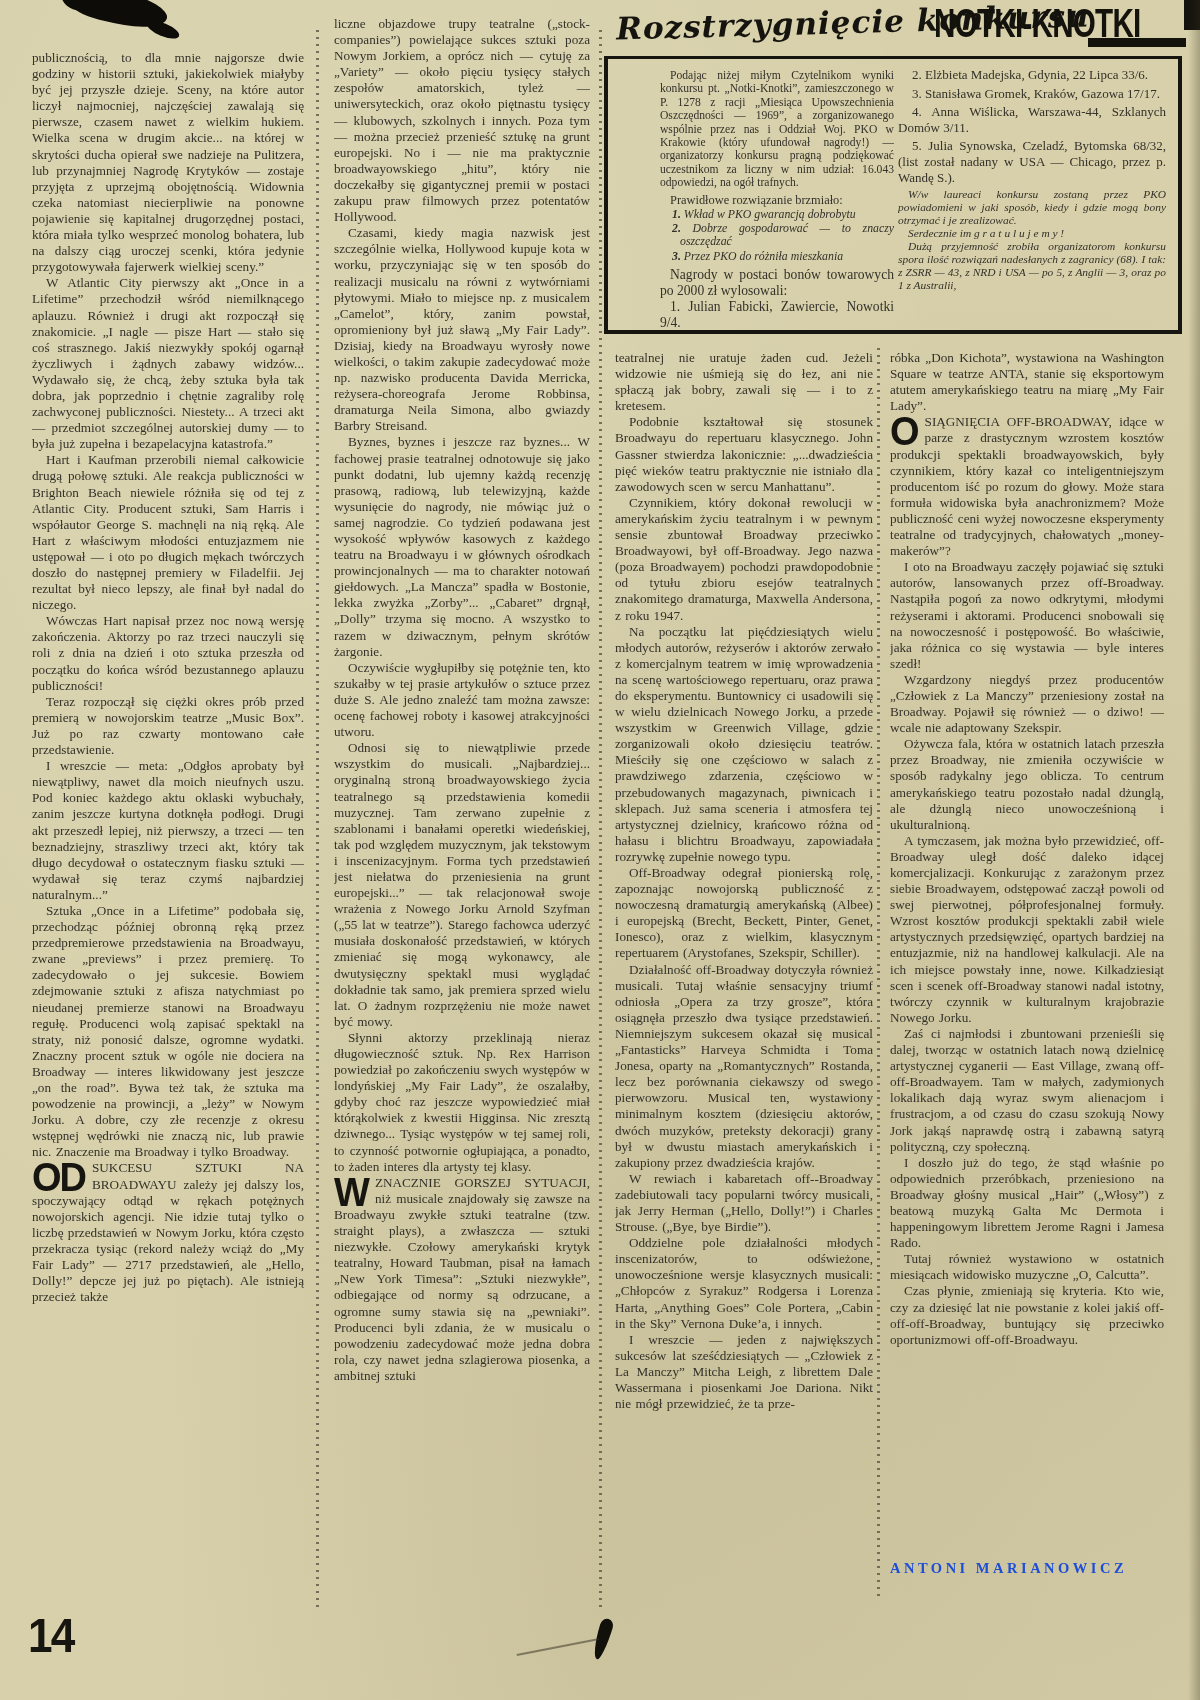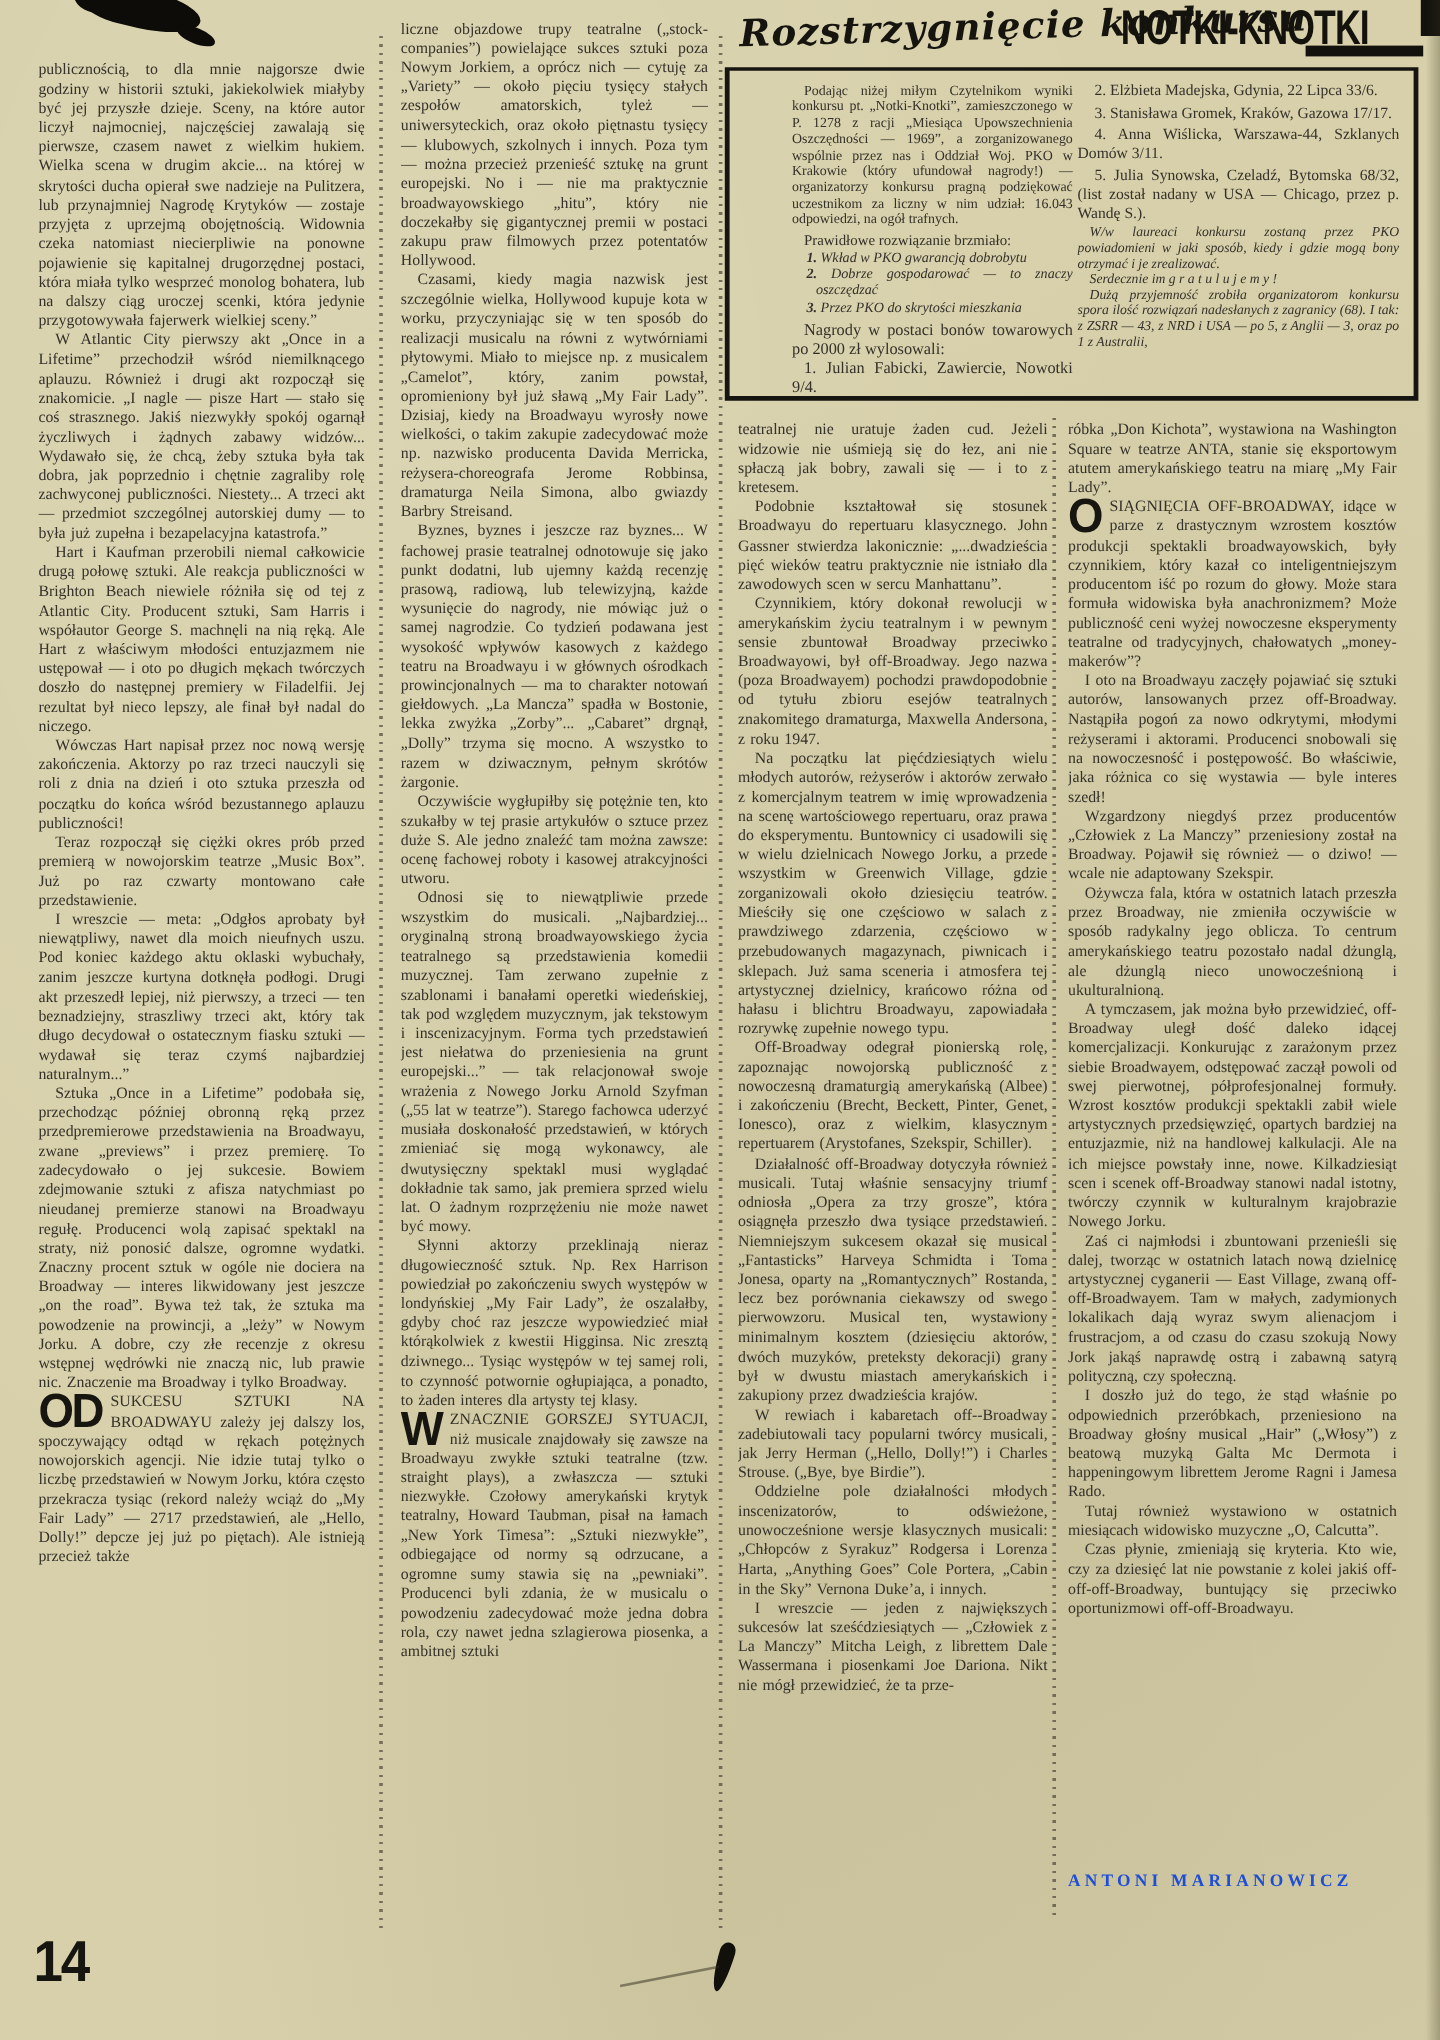--- a/index.html
+++ b/index.html
@@ -127,21 +127,21 @@
       <p>Oczywiście wygłupiłby się potężnie ten, kto szukałby w tej prasie artykułów o sztuce przez duże S. Ale jedno znaleźć tam można zawsze: ocenę fachowej roboty i kasowej atrakcyjności utworu.</p>
       <p>Odnosi się to niewątpliwie przede wszystkim do musicali. „Najbardziej... oryginalną stroną broadwayowskiego życia teatralnego są przedstawienia komedii muzycznej. Tam zerwano zupełnie z szablonami i banałami operetki wiedeńskiej, tak pod względem muzycznym, jak tekstowym i inscenizacyjnym. Forma tych przedstawień jest niełatwa do przeniesienia na grunt europejski...” — tak relacjonował swoje wrażenia z Nowego Jorku Arnold Szyfman („55 lat w teatrze”). Starego fachowca uderzyć musiała doskonałość przedstawień, w których zmieniać się mogą wykonawcy, ale dwutysięczny spektakl musi wyglądać dokładnie tak samo, jak premiera sprzed wielu lat. O żadnym rozprzężeniu nie może nawet być mowy.</p>
       <p>Słynni aktorzy przeklinają nieraz długowieczność sztuk. Np. Rex Harrison powiedział po zakończeniu swych występów w londyńskiej „My Fair Lady”, że oszalałby, gdyby choć raz jeszcze wypowiedzieć miał którąkolwiek z kwestii Higginsa. Nic zresztą dziwnego... Tysiąc występów w tej samej roli, to czynność potwornie ogłupiająca, a ponadto, to żaden interes dla artysty tej klasy.</p>
       <p class="noindent"><span class="dropcap">W</span>ZNACZNIE GORSZEJ SYTUACJI, niż musicale znajdowały się zawsze na Broadwayu zwykłe sztuki teatralne (tzw. straight plays), a zwłaszcza — sztuki niezwykłe. Czołowy amerykański krytyk teatralny, Howard Taubman, pisał na łamach „New York Timesa”: „Sztuki niezwykłe”, odbiegające od normy są odrzucane, a ogromne sumy stawia się na „pewniaki”. Producenci byli zdania, że w musicalu o powodzeniu zadecydować może jedna dobra rola, czy nawet jedna szlagierowa piosenka, a ambitnej sztuki</p>
     </div>
   <div class="col col3">
       <p class="noindent">teatralnej nie uratuje żaden cud. Jeżeli widzowie nie uśmieją się do łez, ani nie spłaczą jak bobry, zawali się — i to z kretesem.</p>
       <p>Podobnie kształtował się stosunek Broadwayu do repertuaru klasycznego. John Gassner stwierdza lakonicznie: „...dwadzieścia pięć wieków teatru praktycznie nie istniało dla zawodowych scen w sercu Manhattanu”.</p>
       <p>Czynnikiem, który dokonał rewolucji w amerykańskim życiu teatralnym i w pewnym sensie zbuntował Broadway przeciwko Broadwayowi, był off-Broadway. Jego nazwa (poza Broadwayem) pochodzi prawdopodobnie od tytułu zbioru esejów teatralnych znakomitego dramaturga, Maxwella Andersona, z roku 1947.</p>
       <p>Na początku lat pięćdziesiątych wielu młodych autorów, reżyserów i aktorów zerwało z komercjalnym teatrem w imię wprowadzenia na scenę wartościowego repertuaru, oraz prawa do eksperymentu. Buntownicy ci usadowili się w wielu dzielnicach Nowego Jorku, a przede wszystkim w Greenwich Village, gdzie zorganizowali około dziesięciu teatrów. Mieściły się one częściowo w salach z prawdziwego zdarzenia, częściowo w przebudowanych magazynach, piwnicach i sklepach. Już sama sceneria i atmosfera tej artystycznej dzielnicy, krańcowo różna od hałasu i blichtru Broadwayu, zapowiadała rozrywkę zupełnie nowego typu.</p>
-      <p>Off-Broadway odegrał pionierską rolę, zapoznając nowojorską publiczność z nowoczesną dramaturgią amerykańską (Albee) i zakończeniu (Brecht, Beckett, Pinter, Genet, Ionesco), oraz z wielkim, klasycznym repertuarem (Arystofanes, Szekspir, Schiller).</p>
+      <p>Off-Broadway odegrał pionierską rolę, zapoznając nowojorską publiczność z nowoczesną dramaturgią amerykańską (Albee) i europejską (Brecht, Beckett, Pinter, Genet, Ionesco), oraz z wielkim, klasycznym repertuarem (Arystofanes, Szekspir, Schiller).</p>
       <p>Działalność off-Broadway dotyczyła również musicali. Tutaj właśnie sensacyjny triumf odniosła „Opera za trzy grosze”, która osiągnęła przeszło dwa tysiące przedstawień. Niemniejszym sukcesem okazał się musical „Fantasticks” Harveya Schmidta i Toma Jonesa, oparty na „Romantycznych” Rostanda, lecz bez porównania ciekawszy od swego pierwowzoru. Musical ten, wystawiony minimalnym kosztem (dziesięciu aktorów, dwóch muzyków, preteksty dekoracji) grany był w dwustu miastach amerykańskich i zakupiony przez dwadzieścia krajów.</p>
       <p>W rewiach i kabaretach off--Broadway zadebiutowali tacy popularni twórcy musicali, jak Jerry Herman („Hello, Dolly!”) i Charles Strouse. („Bye, bye Birdie”).</p>
       <p>Oddzielne pole działalności młodych inscenizatorów, to odświeżone, unowocześnione wersje klasycznych musicali: „Chłopców z Syrakuz” Rodgersa i Lorenza Harta, „Anything Goes” Cole Portera, „Cabin in the Sky” Vernona Duke’a, i innych.</p>
       <p>I wreszcie — jeden z największych sukcesów lat sześćdziesiątych — „Człowiek z La Manczy” Mitcha Leigh, z librettem Dale Wassermana i piosenkami Joe Dariona. Nikt nie mógł przewidzieć, że ta prze-</p>
     </div>
   <div class="col col4">
       <p class="noindent">róbka „Don Kichota”, wystawiona na Washington Square w teatrze ANTA, stanie się eksportowym atutem amerykańskiego teatru na miarę „My Fair Lady”.</p>
       <p class="noindent"><span class="dropcap">O</span>SIĄGNIĘCIA OFF-BROADWAY, idące w parze z drastycznym wzrostem kosztów produkcji spektakli broadwayowskich, były czynnikiem, który kazał co inteligentniejszym producentom iść po rozum do głowy. Może stara formuła widowiska była anachronizmem? Może publiczność ceni wyżej nowoczesne eksperymenty teatralne od tradycyjnych, chałowatych „money-makerów”?</p>
       <p>I oto na Broadwayu zaczęły pojawiać się sztuki autorów, lansowanych przez off-Broadway. Nastąpiła pogoń za nowo odkrytymi, młodymi reżyserami i aktorami. Producenci snobowali się na nowoczesność i postępowość. Bo właściwie, jaka różnica co się wystawia — byle interes szedł!</p>
       <p>Wzgardzony niegdyś przez producentów „Człowiek z La Manczy” przeniesiony został na Broadway. Pojawił się również — o dziwo! — wcale nie adaptowany Szekspir.</p>
@@ -153,21 +153,21 @@
       <p>Czas płynie, zmieniają się kryteria. Kto wie, czy za dziesięć lat nie powstanie z kolei jakiś off-off-off-Broadway, buntujący się przeciwko oportunizmowi off-off-Broadwayu.</p>
     </div>
 
   <div class="contest-box">
     <div class="box-col box-left">
       <p class="box-intro">Podając niżej miłym Czytelnikom wyniki konkursu pt. „Notki-Knotki”, zamieszczonego w P. 1278 z racji „Miesiąca Upowszechnienia Oszczędności — 1969”, a zorganizowanego wspólnie przez nas i Oddział Woj. PKO w Krakowie (który ufundował nagrody!) — organizatorzy konkursu pragną podziękować uczestnikom za liczny w nim udział: 16.043 odpowiedzi, na ogół trafnych.</p>
       <p class="box-heading">Prawidłowe rozwiązanie brzmiało:</p>
       <ol class="solutions">
           <li>Wkład w PKO gwarancją dobrobytu</li>
           <li>Dobrze gospodarować — to znaczy oszczędzać</li>
-          <li>Przez PKO do skrytości mieszkania</li>
+          <li>Przez PKO do różniła mieszkania</li>
         </ol>
       <p class="box-prizes">Nagrody w postaci bonów towarowych po 2000 zł wylosowali:</p>
       <p class="box-winner1">1. Julian Fabicki, Zawiercie, Nowotki 9/4.</p>
     </div>
     <div class="box-col box-right">
       <div class="winners">
           <p>2. Elżbieta Madejska, Gdynia, 22 Lipca 33/6.</p>
           <p>3. Stanisława Gromek, Kraków, Gazowa 17/17.</p>
           <p>4. Anna Wiślicka, Warszawa-44, Szklanych Domów 3/11.</p>
           <p>5. Julia Synowska, Czeladź, Bytomska 68/32, (list został nadany w USA — Chicago, przez p. Wandę S.).</p>

